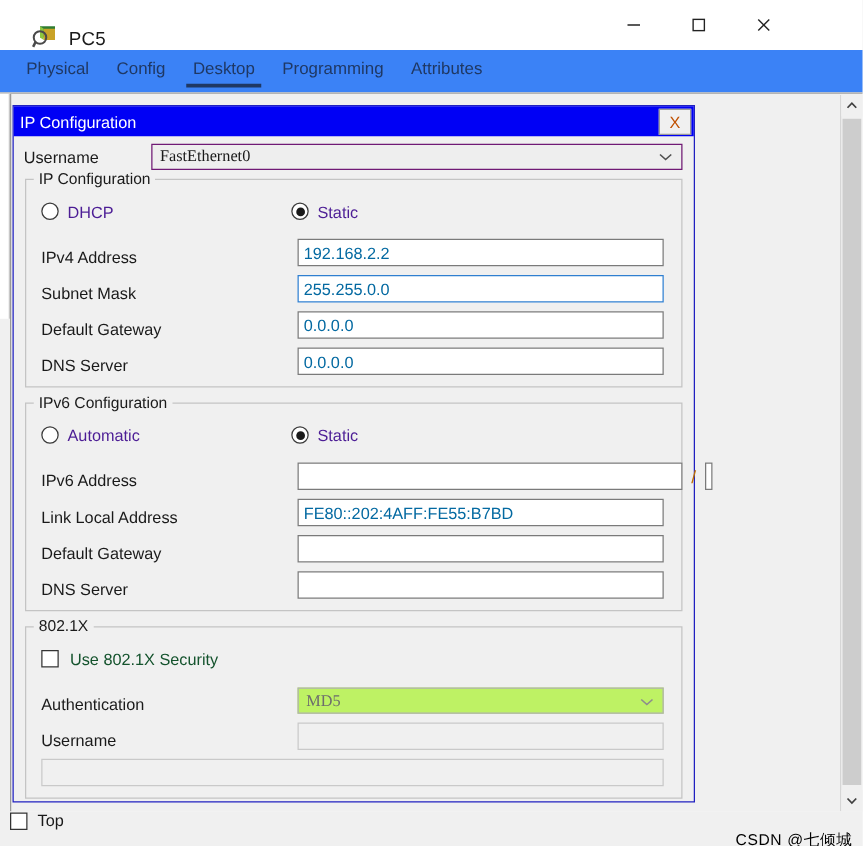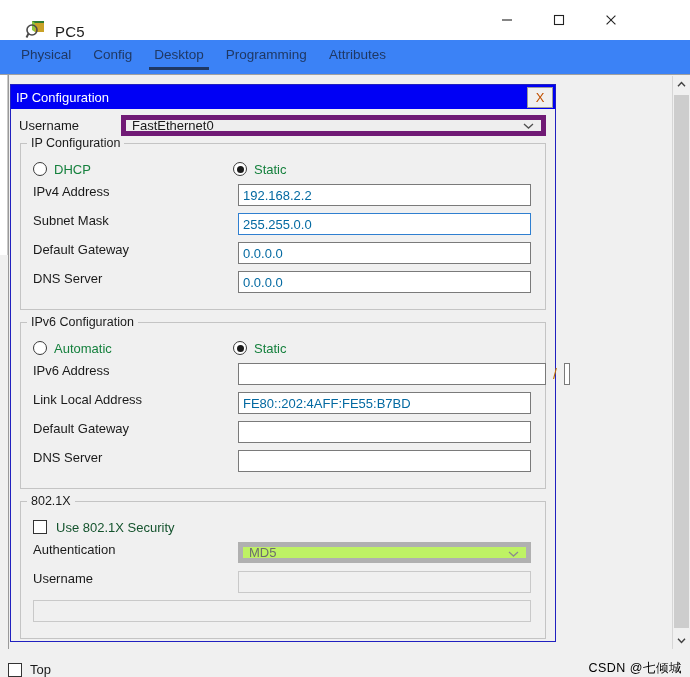--- a/index.html
+++ b/index.html
@@ -174,28 +174,29 @@
     font-size: 13px;
     color: #1a1a1a;
     padding-left: 8px;
     box-sizing: border-box;
   }
   .combo {
     flex: 1;
     margin-right: 9px;
     height: 21px;
     background: #eeeeee;
-    border: 5px solid #701a75;
+    border: 1px solid #701a75;
     display: flex;
     align-items: center;
     box-sizing: border-box;
     font-size: 13px;
     color: #1a1a1a;
     position: relative;
     cursor: default;
+    font-family: Liberation Serif, serif;
   }
   .combo .val { padding-left: 6px; }
   .combo .chev {
     position: absolute;
     right: 7px; top: 50%;
     transform: translateY(-50%);
   }
   .combo.disabled {
     background: #bef264;
     border-color: #b0b0b0;
@@ -214,21 +215,21 @@
     position: absolute;
     top: -8px; left: 6px;
     background: #f0f0f0;
     padding: 0 4px;
     font-size: 12.5px;
     color: #1a1a1a;
   }
 
   .row {
     display: flex;
-    align-items: flex-start;
+    align-items: flex-end;
     height: 29px;
     padding-left: 12px;
     box-sizing: border-box;
   }
   .row .rlabel {
     width: 205px;
     font-size: 13px;
     color: #1a1a1a;
     flex-shrink: 0;
   }
@@ -251,21 +252,21 @@
   }
   .field.disabled {
     background: #f0f0f0;
     border: 1px solid #c9c9c9;
     color: #888;
   }
 
   
   .radio-row { display: flex; align-items: center; height: 30px; padding-left: 12px; }
   .radio-item { display: flex; align-items: center; cursor: default; }
-  .radio-item .rtxt { font-size: 13px; color: #15803d; margin-left: 7px; }
+  .radio-item .rtxt { font-size: 13px; color: #4c1d95; margin-left: 7px; }
   .radio {
     width: 14px; height: 14px;
     border: 1.6px solid #3a3a3a;
     border-radius: 50%;
     background: #ffffff;
     box-sizing: border-box;
     position: relative;
     flex-shrink: 0;
   }
   .radio.on::after {
@@ -305,21 +306,22 @@
     font-size: 13px; display:flex; align-items:center; padding-left:4px;
   }
 
   
   .footer {
     position: absolute;
     left: 0; top: 649px;
     width: 690px; height: 28px;
     background: #f0f0f0;
     display: flex;
-    align-items: flex-end;
+    align-items: flex-start;
+    flex-direction: column;
   }
   .footer .cb-wrap { display: flex; align-items: center; margin-left: 8px; cursor: default; }
   .footer .cb-label { font-size: 13px; color: #1a1a1a; margin-left: 8px; }
   .watermark {
     margin-left: auto;
     margin-right: 8px;
     font-size: 12.5px;
     color: #000000;
     letter-spacing: .5px;
   }

